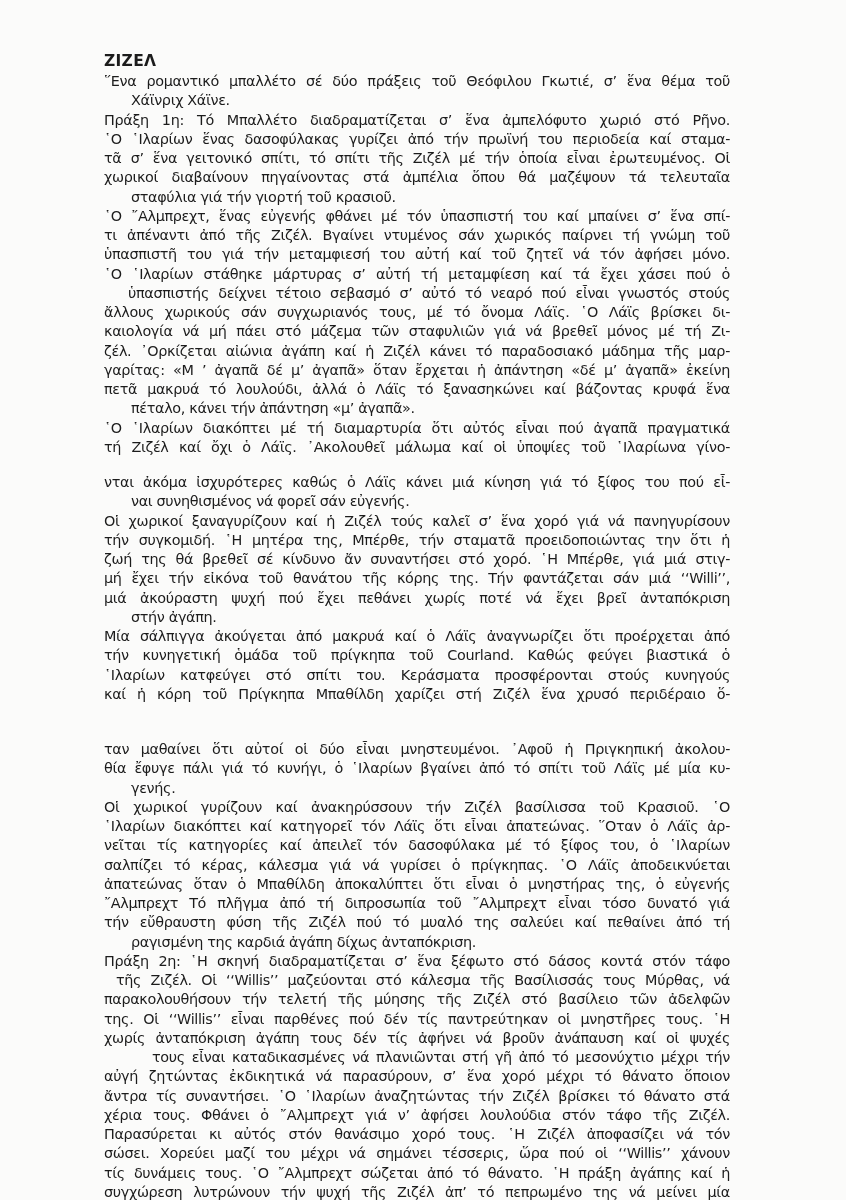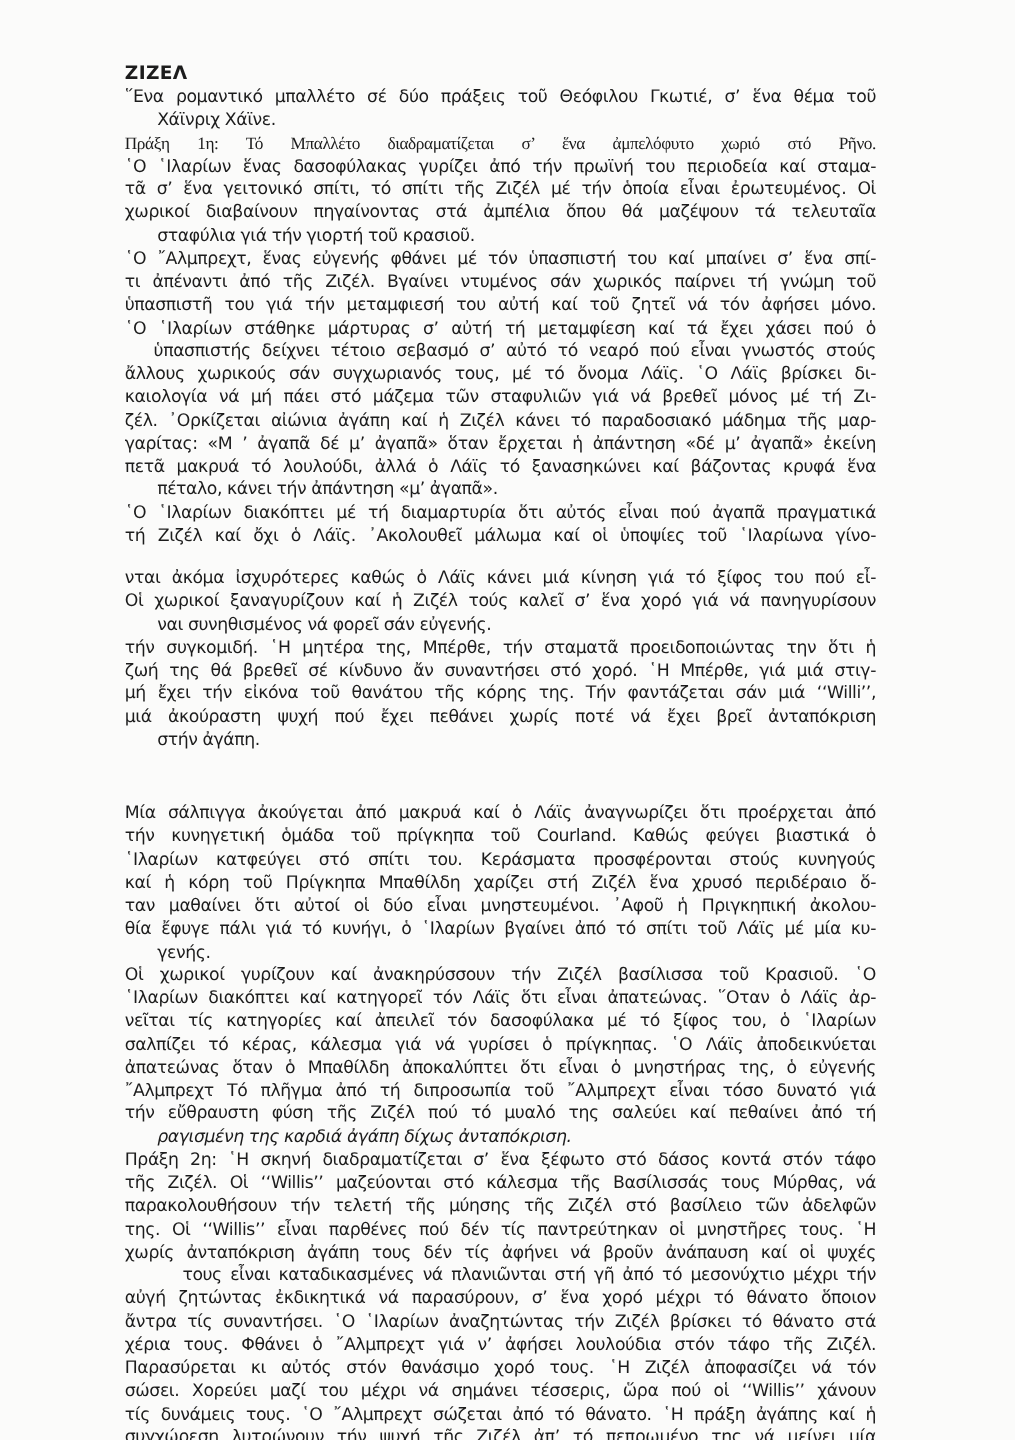--- a/index.html
+++ b/index.html
@@ -18,63 +18,63 @@
 </style>
 </head>
 <body>
 
 <div class="page">
   <div class="content">
     <div class="title">ΖΙΖΕΛ</div>
     <div id="lines">
         <div class="line" style="white-space: nowrap;">῞Ενα ρομαντικό μπαλλέτο σέ δύο πράξεις τοῦ Θεόφιλου Γκωτιέ, σ’ ἕνα θέμα τοῦ</div>
         <div class="line last" style="white-space: nowrap;">Χάϊνριχ Χάϊνε.</div>
-        <div class="line" style="white-space: nowrap; font-family: Liberation Serif, serif;">Πράξη 1η: Τό Μπαλλέτο διαδραματίζεται σ’ ἕνα ἀμπελόφυτο χωριό στό Ρῆνο.</div>
+        <div class="line" style="white-space: nowrap;">Πράξη 1η: Τό Μπαλλέτο διαδραματίζεται σ’ ἕνα ἀμπελόφυτο χωριό στό Ρῆνο.</div>
         <div class="line" style="white-space: nowrap;">῾Ο ῾Ιλαρίων ἕνας δασοφύλακας γυρίζει ἀπό τήν πρωϊνή του περιοδεία καί σταμα-</div>
         <div class="line" style="white-space: nowrap;">τᾶ σ’ ἕνα γειτονικό σπίτι, τό σπίτι τῆς Ζιζέλ μέ τήν ὁποία εἶναι ἐρωτευμένος. Οἱ</div>
         <div class="line" style="white-space: nowrap;">χωρικοί διαβαίνουν πηγαίνοντας στά ἀμπέλια ὅπου θά μαζέψουν τά τελευταῖα</div>
         <div class="line last" style="white-space: nowrap;">σταφύλια γιά τήν γιορτή τοῦ κρασιοῦ.</div>
         <div class="line" style="white-space: nowrap;">῾Ο ῎Αλμπρεχτ, ἕνας εὐγενής φθάνει μέ τόν ὑπασπιστή του καί μπαίνει σ’ ἕνα σπί-</div>
         <div class="line" style="white-space: nowrap;">τι ἀπέναντι ἀπό τῆς Ζιζέλ. Βγαίνει ντυμένος σάν χωρικός παίρνει τή γνώμη τοῦ</div>
         <div class="line" style="white-space: nowrap;">ὑπασπιστῆ του γιά τήν μεταμφιεσή του αὐτή καί τοῦ ζητεῖ νά τόν ἀφήσει μόνο.</div>
         <div class="line" style="white-space: nowrap;">῾Ο ῾Ιλαρίων στάθηκε μάρτυρας σ’ αὐτή τή μεταμφίεση καί τά ἔχει χάσει πού ὁ</div>
         <div class="line" style="white-space: nowrap; margin-left: 24px;">ὑπασπιστής δείχνει τέτοιο σεβασμό σ’ αὐτό τό νεαρό πού εἶναι γνωστός στούς</div>
         <div class="line" style="white-space: nowrap;">ἄλλους χωρικούς σάν συγχωριανός τους, μέ τό ὄνομα Λάϊς. ῾Ο Λάϊς βρίσκει δι-</div>
         <div class="line" style="white-space: nowrap;">καιολογία νά μή πάει στό μάζεμα τῶν σταφυλιῶν γιά νά βρεθεῖ μόνος μέ τή Ζι-</div>
         <div class="line" style="white-space: nowrap;">ζέλ. ᾿Ορκίζεται αἰώνια ἀγάπη καί ἡ Ζιζέλ κάνει τό παραδοσιακό μάδημα τῆς μαρ-</div>
         <div class="line" style="white-space: nowrap;">γαρίτας: «Μ ’ ἀγαπᾶ δέ μ’ ἀγαπᾶ» ὅταν ἔρχεται ἡ ἀπάντηση «δέ μ’ ἀγαπᾶ» ἐκείνη</div>
         <div class="line" style="white-space: nowrap;">πετᾶ μακρυά τό λουλούδι, ἀλλά ὁ Λάϊς τό ξανασηκώνει καί βάζοντας κρυφά ἕνα</div>
         <div class="line last" style="white-space: nowrap;">πέταλο, κάνει τήν ἀπάντηση «μ’ ἀγαπᾶ».</div>
         <div class="line" style="white-space: nowrap;">῾Ο ῾Ιλαρίων διακόπτει μέ τή διαμαρτυρία ὅτι αὐτός εἶναι πού ἀγαπᾶ πραγματικά</div>
         <div class="line" style="white-space: nowrap;">τή Ζιζέλ καί ὄχι ὁ Λάϊς. ᾿Ακολουθεῖ μάλωμα καί οἱ ὑποψίες τοῦ ῾Ιλαρίωνα γίνο-</div>
         <div class="line" style="white-space: nowrap; margin-top: 16px;">νται ἀκόμα ἰσχυρότερες καθώς ὁ Λάϊς κάνει μιά κίνηση γιά τό ξίφος του πού εἶ-</div>
+        <div class="line last" style="white-space: nowrap;">ναι συνηθισμένος νά φορεῖ σάν εὐγενής.</div>
         <div class="line" style="white-space: nowrap;">Οἱ χωρικοί ξαναγυρίζουν καί ἡ Ζιζέλ τούς καλεῖ σ’ ἕνα χορό γιά νά πανηγυρίσουν</div>
-        <div class="line last" style="white-space: nowrap;">ναι συνηθισμένος νά φορεῖ σάν εὐγενής.</div>
         <div class="line" style="white-space: nowrap;">τήν συγκομιδή. ῾Η μητέρα της, Μπέρθε, τήν σταματᾶ προειδοποιώντας την ὅτι ἡ</div>
         <div class="line" style="white-space: nowrap;">ζωή της θά βρεθεῖ σέ κίνδυνο ἄν συναντήσει στό χορό. ῾Η Μπέρθε, γιά μιά στιγ-</div>
         <div class="line" style="white-space: nowrap;">μή ἔχει τήν εἰκόνα τοῦ θανάτου τῆς κόρης της. Τήν φαντάζεται σάν μιά ‘‘Willi’’,</div>
         <div class="line" style="white-space: nowrap;">μιά ἀκούραστη ψυχή πού ἔχει πεθάνει χωρίς ποτέ νά ἔχει βρεῖ ἀνταπόκριση</div>
         <div class="line last" style="white-space: nowrap;">στήν ἀγάπη.</div>
-        <div class="line" style="white-space: nowrap; margin-top: 42px;">Μία σάλπιγγα ἀκούγεται ἀπό μακρυά καί ὁ Λάϊς ἀναγνωρίζει ὅτι προέρχεται ἀπό</div>
+        <div class="line" style="white-space: nowrap;">Μία σάλπιγγα ἀκούγεται ἀπό μακρυά καί ὁ Λάϊς ἀναγνωρίζει ὅτι προέρχεται ἀπό</div>
         <div class="line" style="white-space: nowrap;">τήν κυνηγετική ὁμάδα τοῦ πρίγκηπα τοῦ Courland. Καθώς φεύγει βιαστικά ὁ</div>
         <div class="line" style="white-space: nowrap;">῾Ιλαρίων κατφεύγει στό σπίτι του. Κεράσματα προσφέρονται στούς κυνηγούς</div>
         <div class="line" style="white-space: nowrap;">καί ἡ κόρη τοῦ Πρίγκηπα Μπαθίλδη χαρίζει στή Ζιζέλ ἕνα χρυσό περιδέραιο ὅ-</div>
-        <div class="line" style="white-space: nowrap;">ταν μαθαίνει ὅτι αὐτοί οἱ δύο εἶναι μνηστευμένοι. ᾿Αφοῦ ἡ Πριγκηπική ἀκολου-</div>
+        <div class="line" style="white-space: nowrap; margin-top: 36px;">ταν μαθαίνει ὅτι αὐτοί οἱ δύο εἶναι μνηστευμένοι. ᾿Αφοῦ ἡ Πριγκηπική ἀκολου-</div>
         <div class="line" style="white-space: nowrap;">θία ἔφυγε πάλι γιά τό κυνήγι, ὁ ῾Ιλαρίων βγαίνει ἀπό τό σπίτι τοῦ Λάϊς μέ μία κυ-</div>
         <div class="line last" style="white-space: nowrap;">γενής.</div>
         <div class="line" style="white-space: nowrap;">Οἱ χωρικοί γυρίζουν καί ἀνακηρύσσουν τήν Ζιζέλ βασίλισσα τοῦ Κρασιοῦ. ῾Ο</div>
         <div class="line" style="white-space: nowrap;">῾Ιλαρίων διακόπτει καί κατηγορεῖ τόν Λάϊς ὅτι εἶναι ἀπατεώνας. ῞Οταν ὁ Λάϊς ἀρ-</div>
         <div class="line" style="white-space: nowrap;">νεῖται τίς κατηγορίες καί ἀπειλεῖ τόν δασοφύλακα μέ τό ξίφος του, ὁ ῾Ιλαρίων</div>
         <div class="line" style="white-space: nowrap;">σαλπίζει τό κέρας, κάλεσμα γιά νά γυρίσει ὁ πρίγκηπας. ῾Ο Λάϊς ἀποδεικνύεται</div>
         <div class="line" style="white-space: nowrap;">ἀπατεώνας ὅταν ὁ Μπαθίλδη ἀποκαλύπτει ὅτι εἶναι ὁ μνηστήρας της, ὁ εὐγενής</div>
         <div class="line" style="white-space: nowrap;">῎Αλμπρεχτ  Τό πλῆγμα ἀπό τή διπροσωπία τοῦ ῎Αλμπρεχτ εἶναι τόσο δυνατό γιά</div>
         <div class="line" style="white-space: nowrap;">τήν εὔθραυστη φύση τῆς Ζιζέλ πού τό μυαλό της σαλεύει καί πεθαίνει ἀπό τή</div>
-        <div class="line last" style="white-space: nowrap; font-style: italic;">ραγισμένη της καρδιά     ἀγάπη δίχως ἀνταπόκριση.</div>
+        <div class="line last" style="white-space: nowrap;">ραγισμένη της καρδιά     ἀγάπη δίχως ἀνταπόκριση.</div>
         <div class="line" style="white-space: nowrap;">Πράξη 2η: ῾Η σκηνή διαδραματίζεται σ’ ἕνα ξέφωτο στό δάσος κοντά στόν τάφο</div>
-        <div class="line" style="white-space: nowrap;">τῆς Ζιζέλ. Οἱ ‘‘Willis’’ μαζεύονται στό κάλεσμα τῆς Βασίλισσάς τους Μύρθας, νά</div>
+        <div class="line" style="white-space: nowrap; margin-left: 12px;">τῆς Ζιζέλ. Οἱ ‘‘Willis’’ μαζεύονται στό κάλεσμα τῆς Βασίλισσάς τους Μύρθας, νά</div>
         <div class="line" style="white-space: nowrap;">παρακολουθήσουν τήν τελετή τῆς μύησης τῆς Ζιζέλ στό βασίλειο τῶν ἀδελφῶν</div>
         <div class="line" style="white-space: nowrap;">της. Οἱ ‘‘Willis’’ εἶναι παρθένες πού δέν τίς παντρεύτηκαν οἱ μνηστῆρες τους. ῾Η</div>
         <div class="line" style="white-space: nowrap;">χωρίς ἀνταπόκριση ἀγάπη τους δέν τίς ἀφήνει νά βροῦν ἀνάπαυση καί οἱ ψυχές</div>
         <div class="line" style="white-space: nowrap; margin-left: 48px;">τους εἶναι καταδικασμένες νά πλανιῶνται στή γῆ ἀπό τό μεσονύχτιο μέχρι τήν</div>
         <div class="line" style="white-space: nowrap;">αὐγή ζητώντας ἐκδικητικά νά παρασύρουν, σ’ ἕνα χορό μέχρι τό θάνατο ὅποιον</div>
         <div class="line" style="white-space: nowrap;">ἄντρα τίς συναντήσει. ῾Ο ῾Ιλαρίων ἀναζητώντας τήν Ζιζέλ βρίσκει τό θάνατο στά</div>
         <div class="line" style="white-space: nowrap;">χέρια τους. Φθάνει ὁ ῎Αλμπρεχτ γιά ν’ ἀφήσει λουλούδια στόν τάφο τῆς Ζιζέλ.</div>
         <div class="line" style="white-space: nowrap;">Παρασύρεται κι αὐτός στόν θανάσιμο χορό τους. ῾Η Ζιζέλ ἀποφασίζει νά τόν</div>
         <div class="line" style="white-space: nowrap;">σώσει. Χορεύει μαζί του μέχρι νά σημάνει τέσσερις, ὥρα πού οἱ ‘‘Willis’’ χάνουν</div>
         <div class="line" style="white-space: nowrap;">τίς δυνάμεις τους. ῾Ο ῎Αλμπρεχτ σώζεται ἀπό τό θάνατο. ῾Η πράξη ἀγάπης καί ἡ</div>

